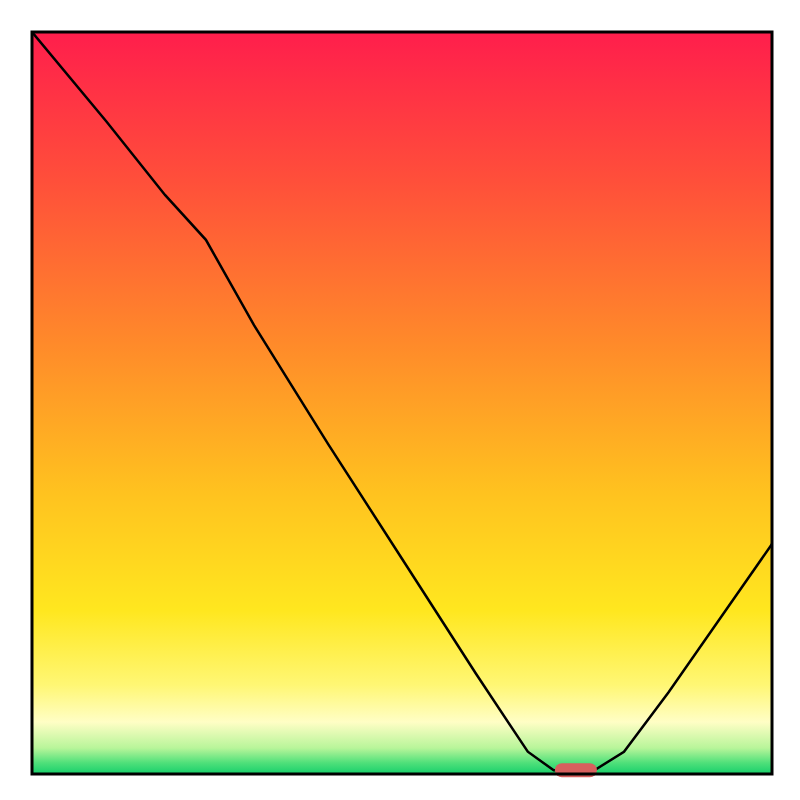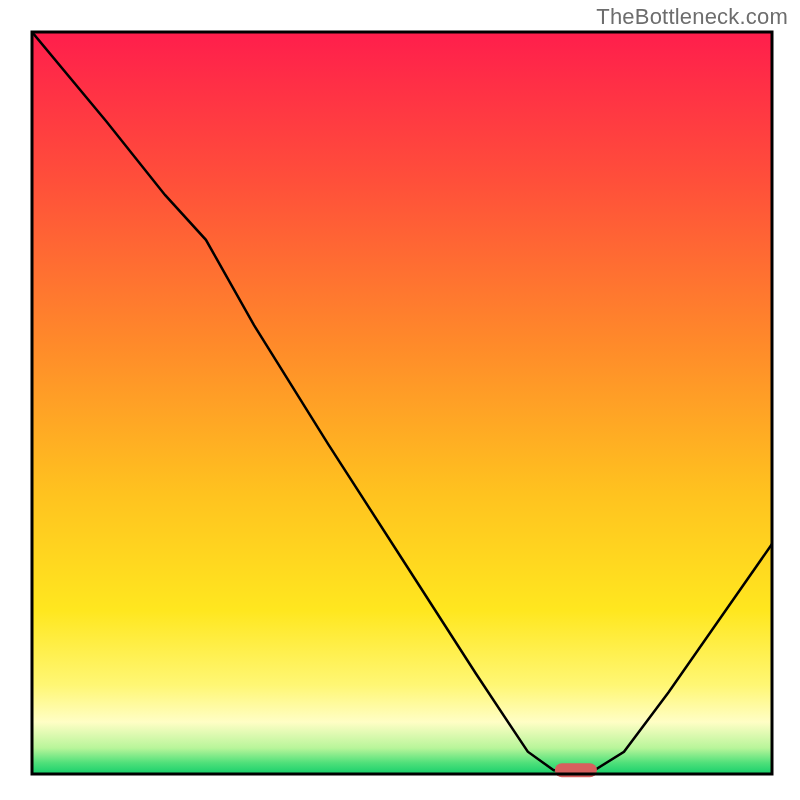--- a/index.html
+++ b/index.html
@@ -32,21 +32,20 @@
     width: 800px;
     height: 800px;
     display: block;
   }
 </style>
 </head>
 <body>
 
 <div class="stage">
 
-  <div class="watermark">TheBottleneck.com</div>
 
   <svg viewBox="0 0 800 800">
     <defs>
       <linearGradient id="bg-grad" x1="0" y1="0" x2="0" y2="1">
           <stop offset="0%" stop-color="#ff1e4c"></stop>
           <stop offset="20%" stop-color="#ff4f3a"></stop>
           <stop offset="42%" stop-color="#ff8a2a"></stop>
           <stop offset="62%" stop-color="#ffc21f"></stop>
           <stop offset="78%" stop-color="#ffe71f"></stop>
           <stop offset="88%" stop-color="#fff774"></stop>

